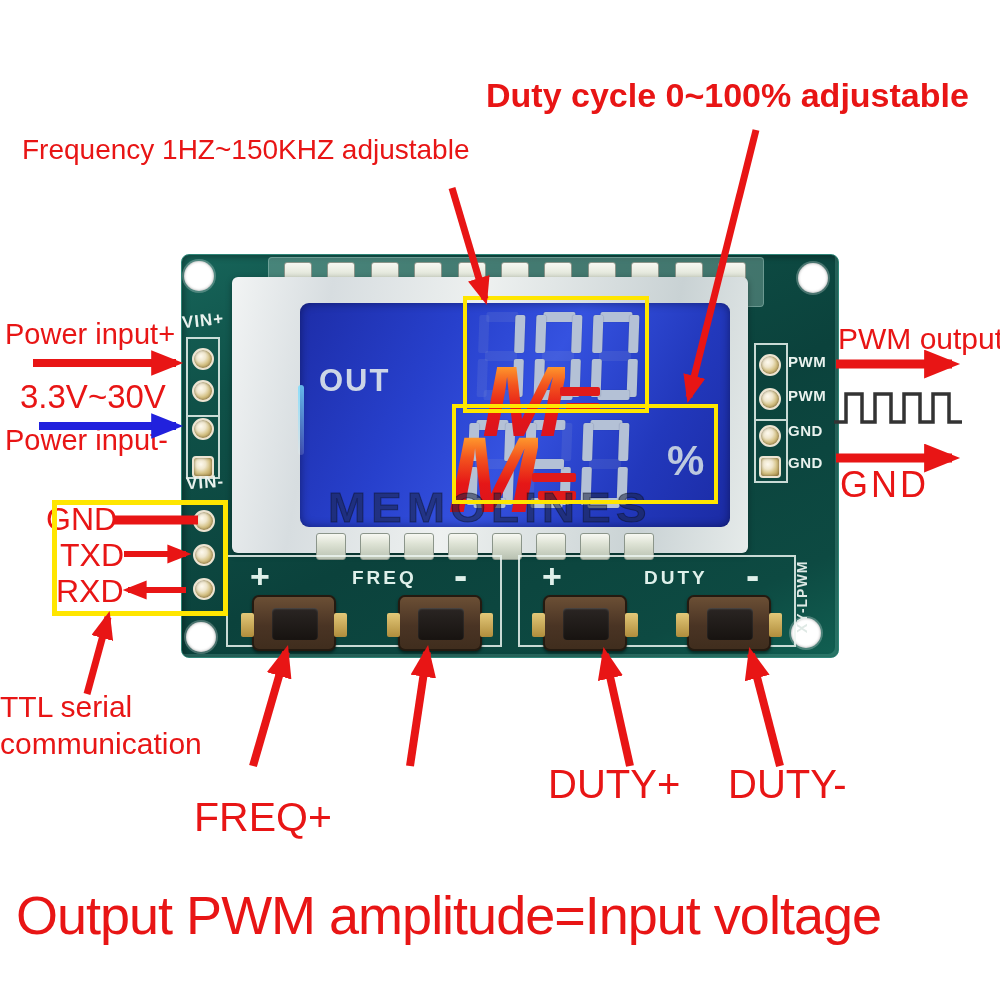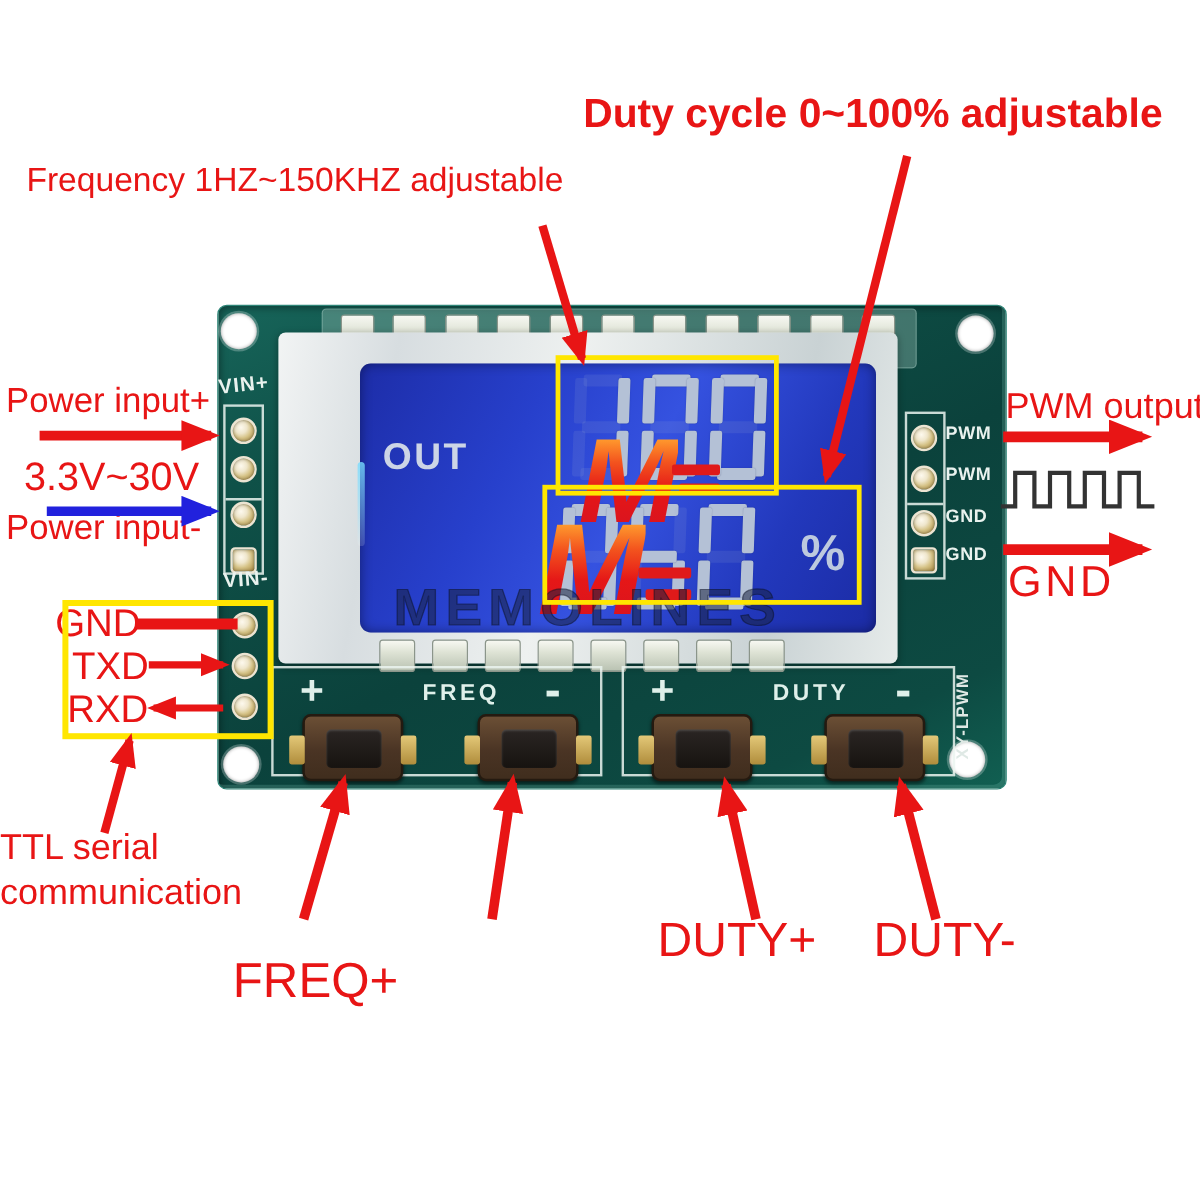--- a/index.html
+++ b/index.html
@@ -167,20 +167,21 @@
   <div class="ann" id="ann-txd">TXD</div>
   <div class="ann" id="ann-rxd">RXD</div>
   <div id="ybox-left"></div>
   <div class="ann" id="ann-ttl">TTL serial
 communication</div>
   <div class="ann" id="ann-pwm-out">PWM output</div>
   <div class="ann" id="ann-gnd-right">GND</div>
   <div class="ann" id="ann-freq-plus">FREQ+</div>
   <div class="ann" id="ann-duty-plus">DUTY+</div>
   <div class="ann" id="ann-duty-minus">DUTY-</div>
+  <div class="ann" id="ann-caption">Output PWM amplitude=Input voltage</div>
 
   <div id="board">
     <div class="hole" id="hole-tl"></div>
     <div class="hole" id="hole-tr"></div>
     <div class="hole" id="hole-bl"></div>
     <div class="hole" id="hole-br"></div>
 
     <div id="glass-top"></div>
     <div class="caps-row" id="caps-top">
         <div class="cap"></div>

